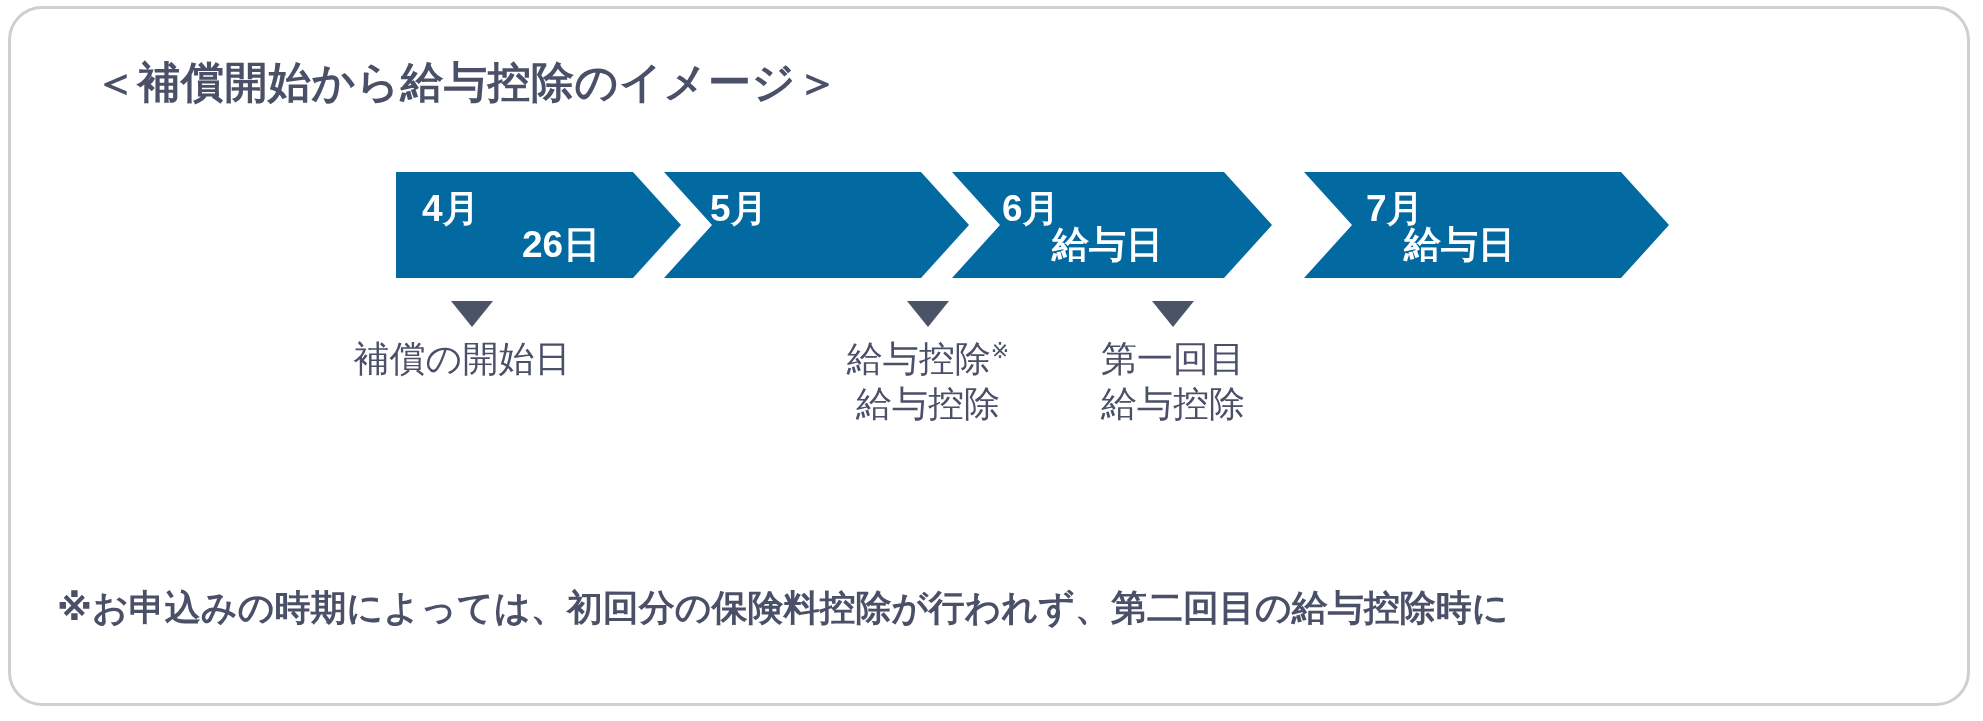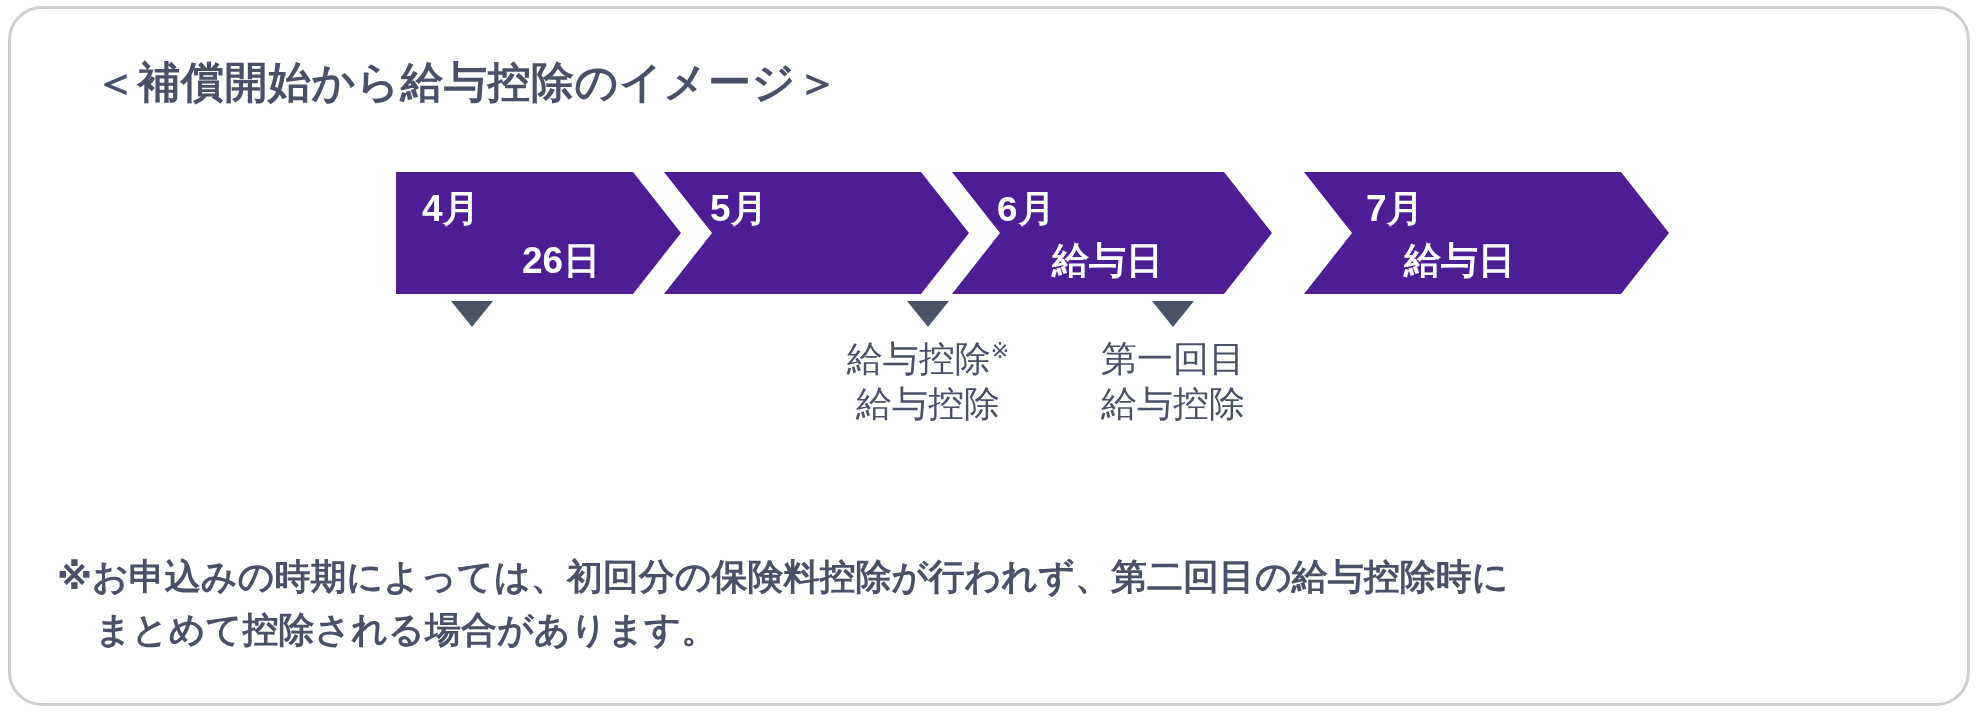--- a/index.html
+++ b/index.html
@@ -43,22 +43,22 @@
   #timeline {
     position: absolute;
     left: 385px;
     top: 163px;
     width: 1225px;
     height: 122px;
   }
   .chevron {
     position: absolute;
     top: 0;
-    height: 122px;
-    background: #4c1d95;
+    height: 106px;
+    background: #0369a1;
   }
   .chevron.first {
     -webkit-clip-path: polygon(0 0, calc(100% - 48px) 0, 100% 50%, calc(100% - 48px) 100%, 0 100%);
     clip-path: polygon(0 0, calc(100% - 48px) 0, 100% 50%, calc(100% - 48px) 100%, 0 100%);
   }
   .chevron.mid {
     -webkit-clip-path: polygon(0 0, calc(100% - 48px) 0, 100% 50%, calc(100% - 48px) 100%, 0 100%, 48px 50%);
     clip-path: polygon(0 0, calc(100% - 48px) 0, 100% 50%, calc(100% - 48px) 100%, 0 100%, 48px 50%);
   }
   .chev-month {
@@ -99,21 +99,21 @@
   }
   .annotation .ref-mark {
     font-size: 22px;
     vertical-align: super;
   }
 
   
   #footnote {
     position: absolute;
     left: 46px;
-    top: 541px;
+    top: 572px;
     font-size: 36px;
     font-weight: bold;
     color: #4a5068;
     line-height: 1.48;
     white-space: nowrap;
   }
   #footnote .fn-line2 {
     display: block;
     padding-left: 38px;
   }
@@ -131,43 +131,45 @@
       <span class="chev-month" style="left:26px;">4月</span>
       <span class="chev-sub" style="left:126px;">26日</span>
     </div>
 
     <div class="chevron mid" style="left:268px; width:305px;">
       <span class="chev-month" style="left:46px;">5月</span>
       <span class="chev-sub" style="left:120px;"></span>
     </div>
 
     <div class="chevron mid" style="left:556px; width:320px;">
-      <span class="chev-month" style="left:44px;font-family:Liberation Mono, monospace;">6月</span>
+      <span class="chev-month" style="left:50px;">6月</span>
       <span class="chev-sub" style="left:100px;">給与日</span>
     </div>
 
     <div class="chevron mid" style="left:908px; width:365px;">
       <span class="chev-month" style="left:62px;">7月</span>
       <span class="chev-sub" style="left:100px;">給与日</span>
     </div>
 
   </div>
 
   <div class="marker" style="left:440px; top:292px;"></div>
+  <div class="annotation" style="left:281px; top:327px; width:340px;">
+    <span>補償の開始日</span>
+  </div>
 
   <div class="marker" style="left:896px; top:292px;"></div>
   <div class="annotation" style="left:747px; top:327px; width:340px;">
     <span>給与控除</span><span class="ref-mark">※</span><br>
     <span>給与控除</span>
   </div>
 
   <div class="marker" style="left:1141px; top:292px;"></div>
   <div class="annotation" style="left:992px; top:327px; width:340px;">
     <span>第一回目</span><br>
     <span>給与控除</span>
   </div>
 
   <div id="footnote">
     <span class="fn-line1">※お申込みの時期によっては、初回分の保険料控除が行われず、第二回目の給与控除時に</span>
-    <span class="fn-line2">まとめて控除される場合があります。</span>
   </div>
 
 </div>
 
 </body></html>

